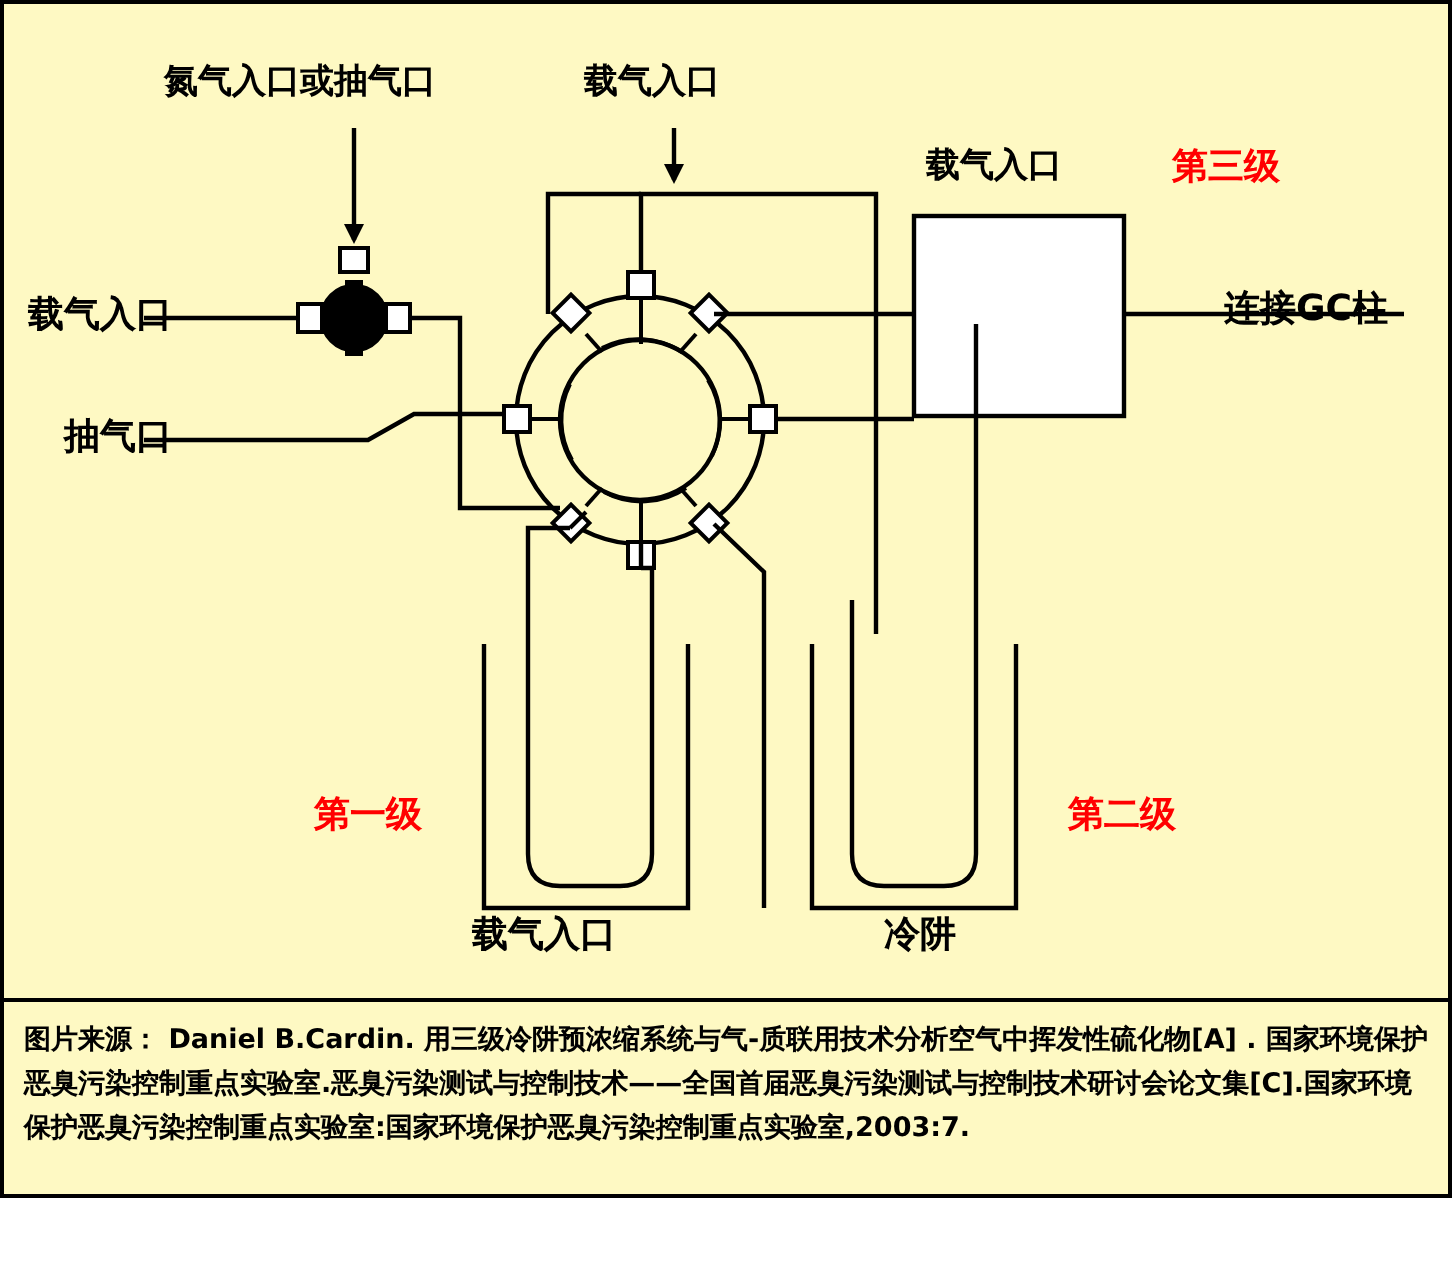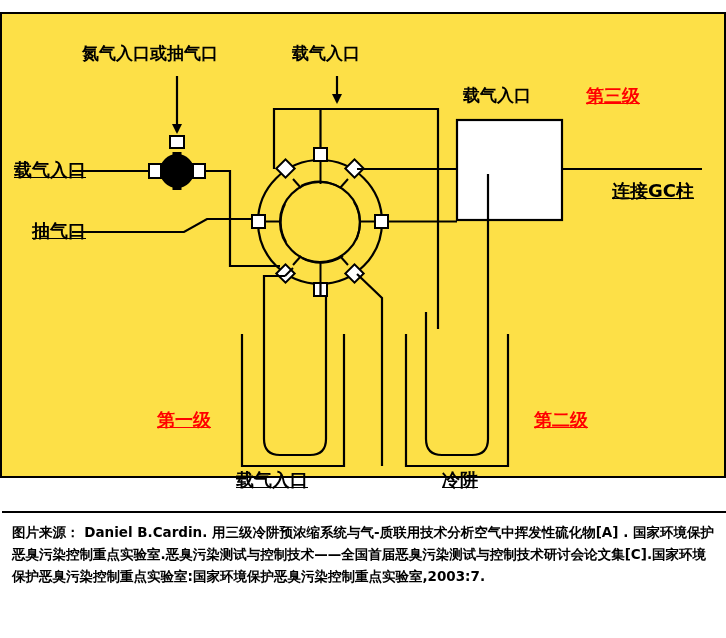--- a/index.html
+++ b/index.html
@@ -5,39 +5,39 @@
   html, body { margin:0; padding:0; }
   body {
     width: 726px; height: 638px;
     background: #ffffff;
     font-family: "DejaVu Sans", "Liberation Sans", sans-serif;
     color: #000;
     overflow: hidden;
     position: relative;
   }
   #frame {
-    position: absolute; left:0; top:12px; width:726px; height:466px;
+    position: absolute; left:0; top:0; width:726px; height:599px;
     box-sizing: border-box;
     border: 2px solid #000;
-    background:#fde047;
+    background:#fef9c3;
   }
   #diagram {
     position: absolute; left:0; top:0; width:726px; height:495px;
   }
   #diagram svg { display:block; }
   .lbl {
     position: absolute;
     font-weight: bold;
     white-space: nowrap;
     line-height: 1.1;
   }
   .lbl.black { color:#000; }
   .lbl.red { color:#ff0000; }
   .sz17 { font-size: 17px; }
-  .sz18 { font-size: 18px; text-decoration: underline; }
+  .sz18 { font-size: 18px; }
   .caption {
     position: absolute;
     left: 0; top: 497px;
     width: 726px;
     box-sizing: border-box;
     border-top: 2px solid #000;
     padding: 9px 10px 6px 10px;
     font-size: 13.5px;
     line-height: 1.62;
     font-weight: bold;
@@ -142,21 +142,21 @@
   <div class="lbl black sz17" style="left:290px; top:30px;">载气入口</div>
 
   <div class="lbl black sz18" style="left:12px; top:146px;">载气入口</div>
 
   <div class="lbl black sz18" style="left:30px; top:207px;">抽气口</div>
 
   <div class="lbl black sz17" style="left:461px; top:72px;">载气入口</div>
 
   <div class="lbl red sz18" style="left:584px; top:72px;">第三级</div>
 
-  <div class="lbl black sz18" style="left:610px; top:143px;margin-top:24px;">连接GC柱</div>
+  <div class="lbl black sz18" style="left:610px; top:143px;">连接GC柱</div>
 
   <div class="lbl red sz18" style="left:155px; top:396px;">第一级</div>
 
   <div class="lbl red sz18" style="left:532px; top:396px;">第二级</div>
 
   <div class="lbl black sz18" style="left:234px; top:456px;">载气入口</div>
 
   <div class="lbl black sz18" style="left:440px; top:456px;">冷阱</div>
 
   <div class="caption">图片来源： Daniel B.Cardin. 用三级冷阱预浓缩系统与气-质联用技术分析空气中挥发性硫化物[A] . 国家环境保护恶臭污染控制重点实验室.恶臭污染测试与控制技术——全国首届恶臭污染测试与控制技术研讨会论文集[C].国家环境保护恶臭污染控制重点实验室:国家环境保护恶臭污染控制重点实验室,2003:7.</div>

